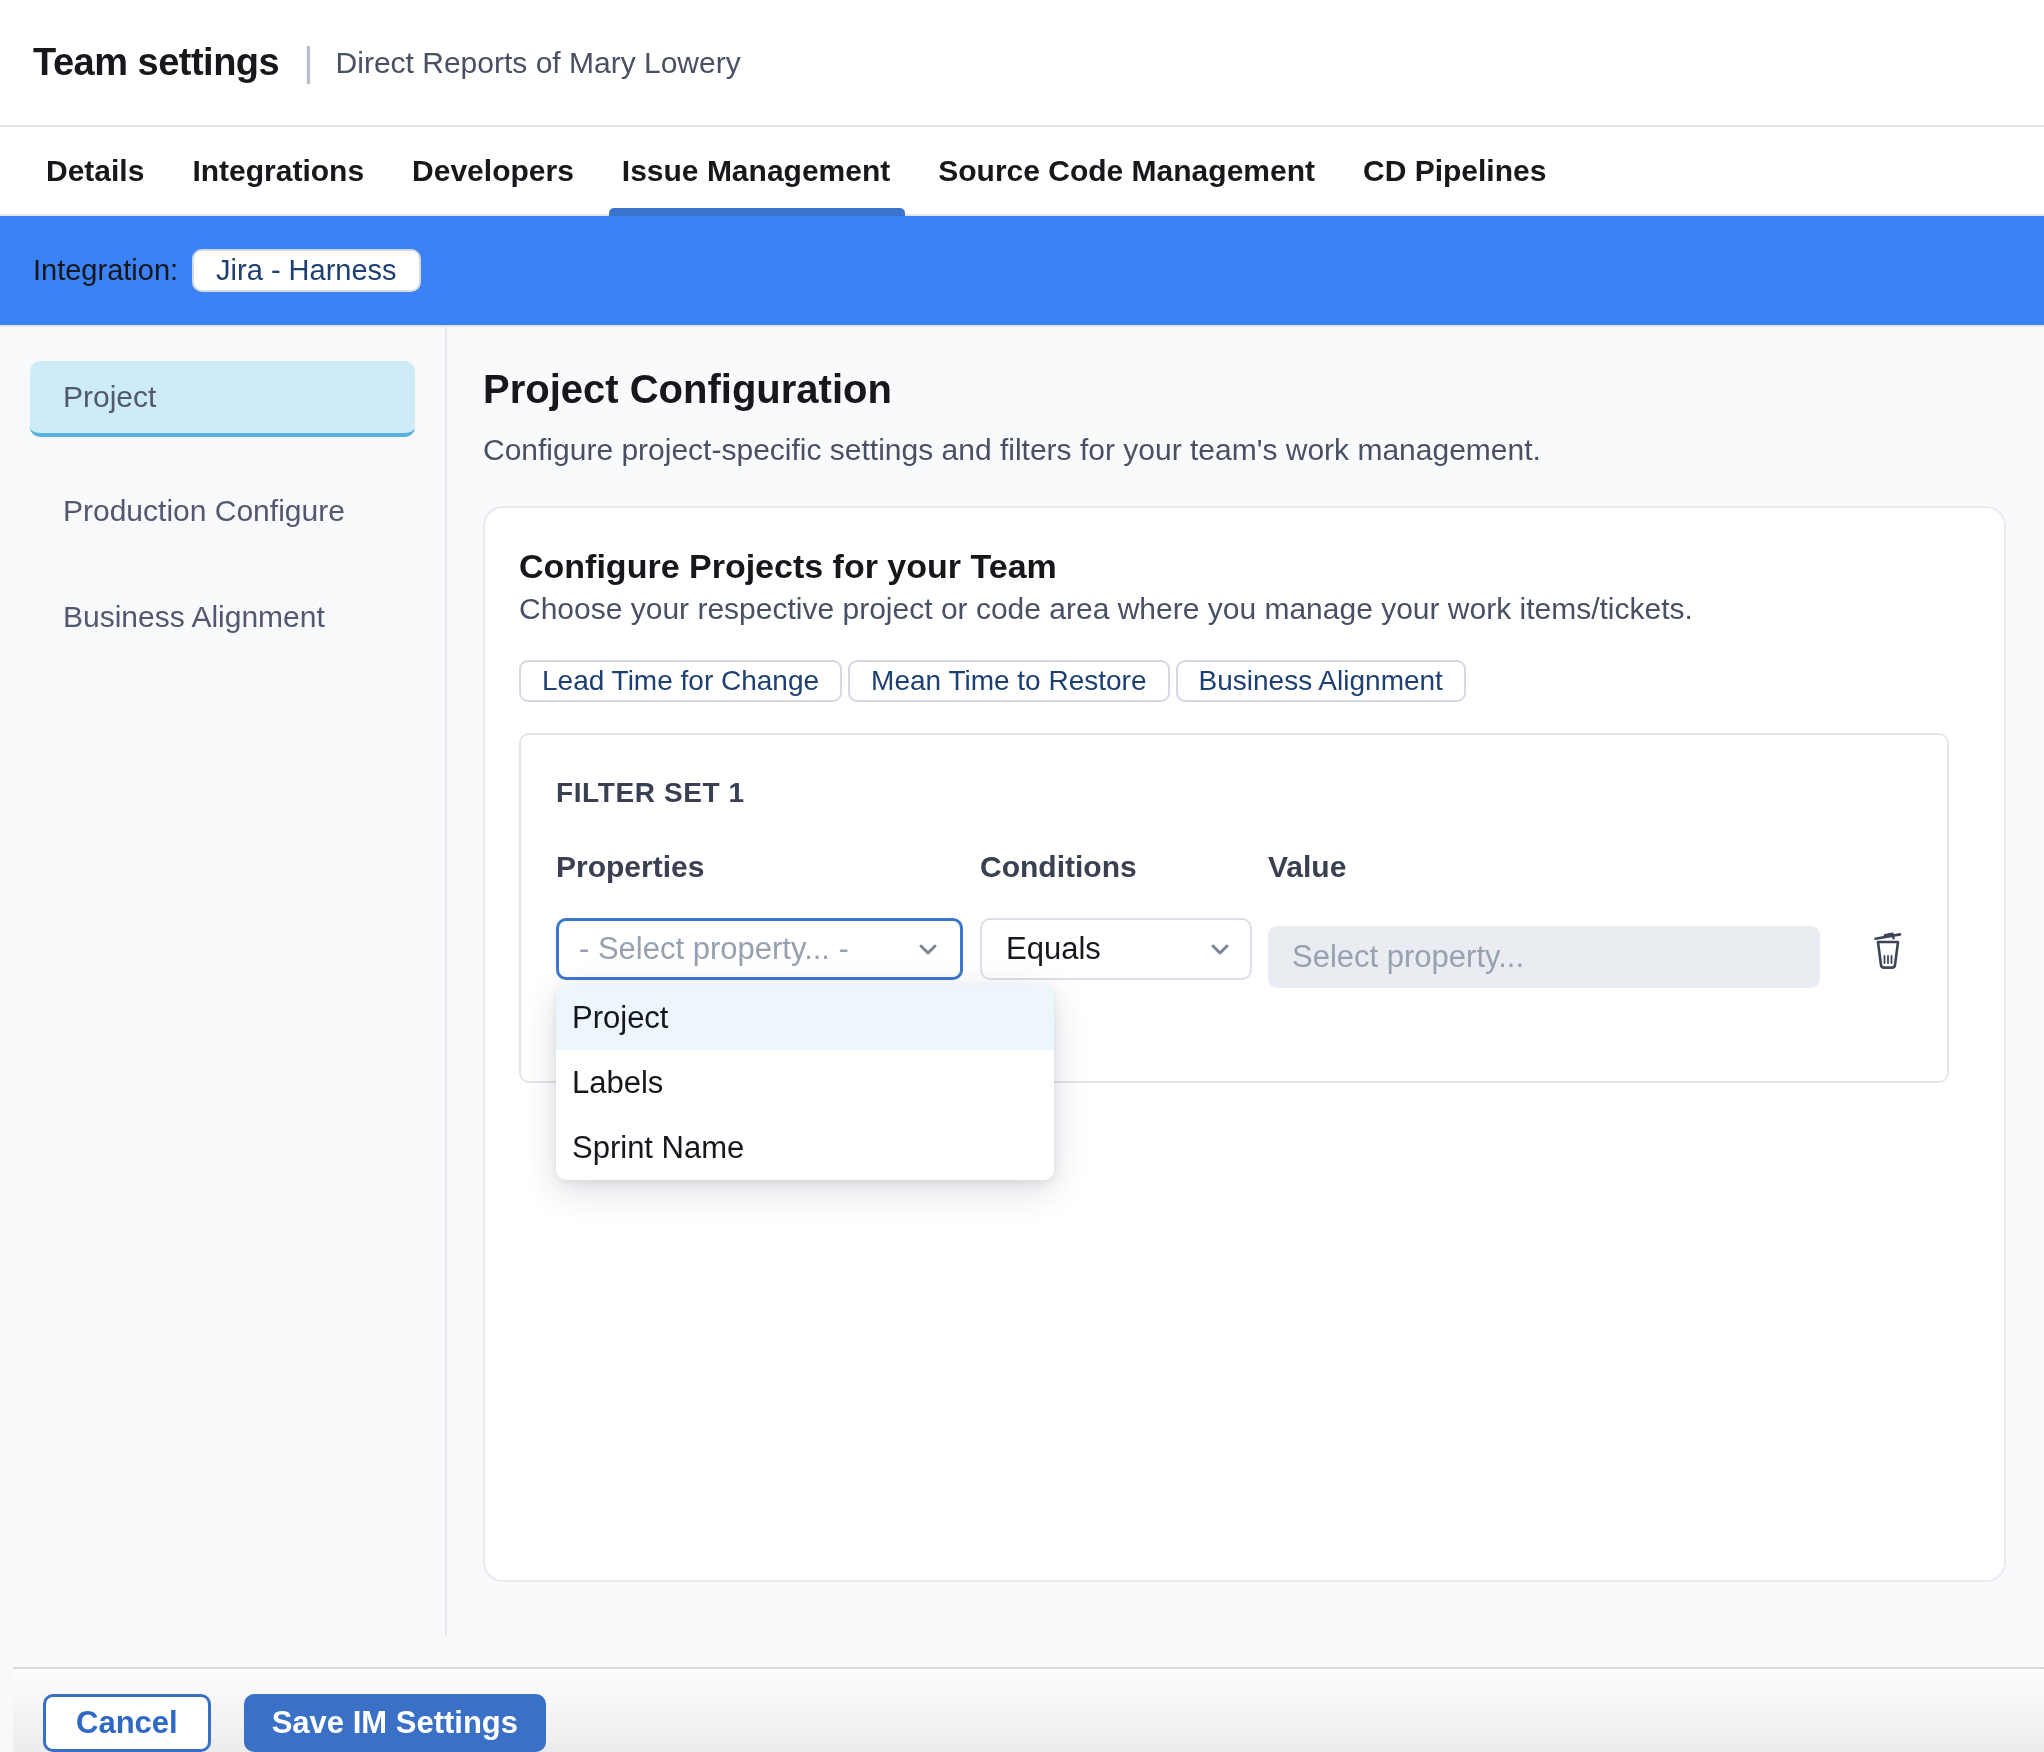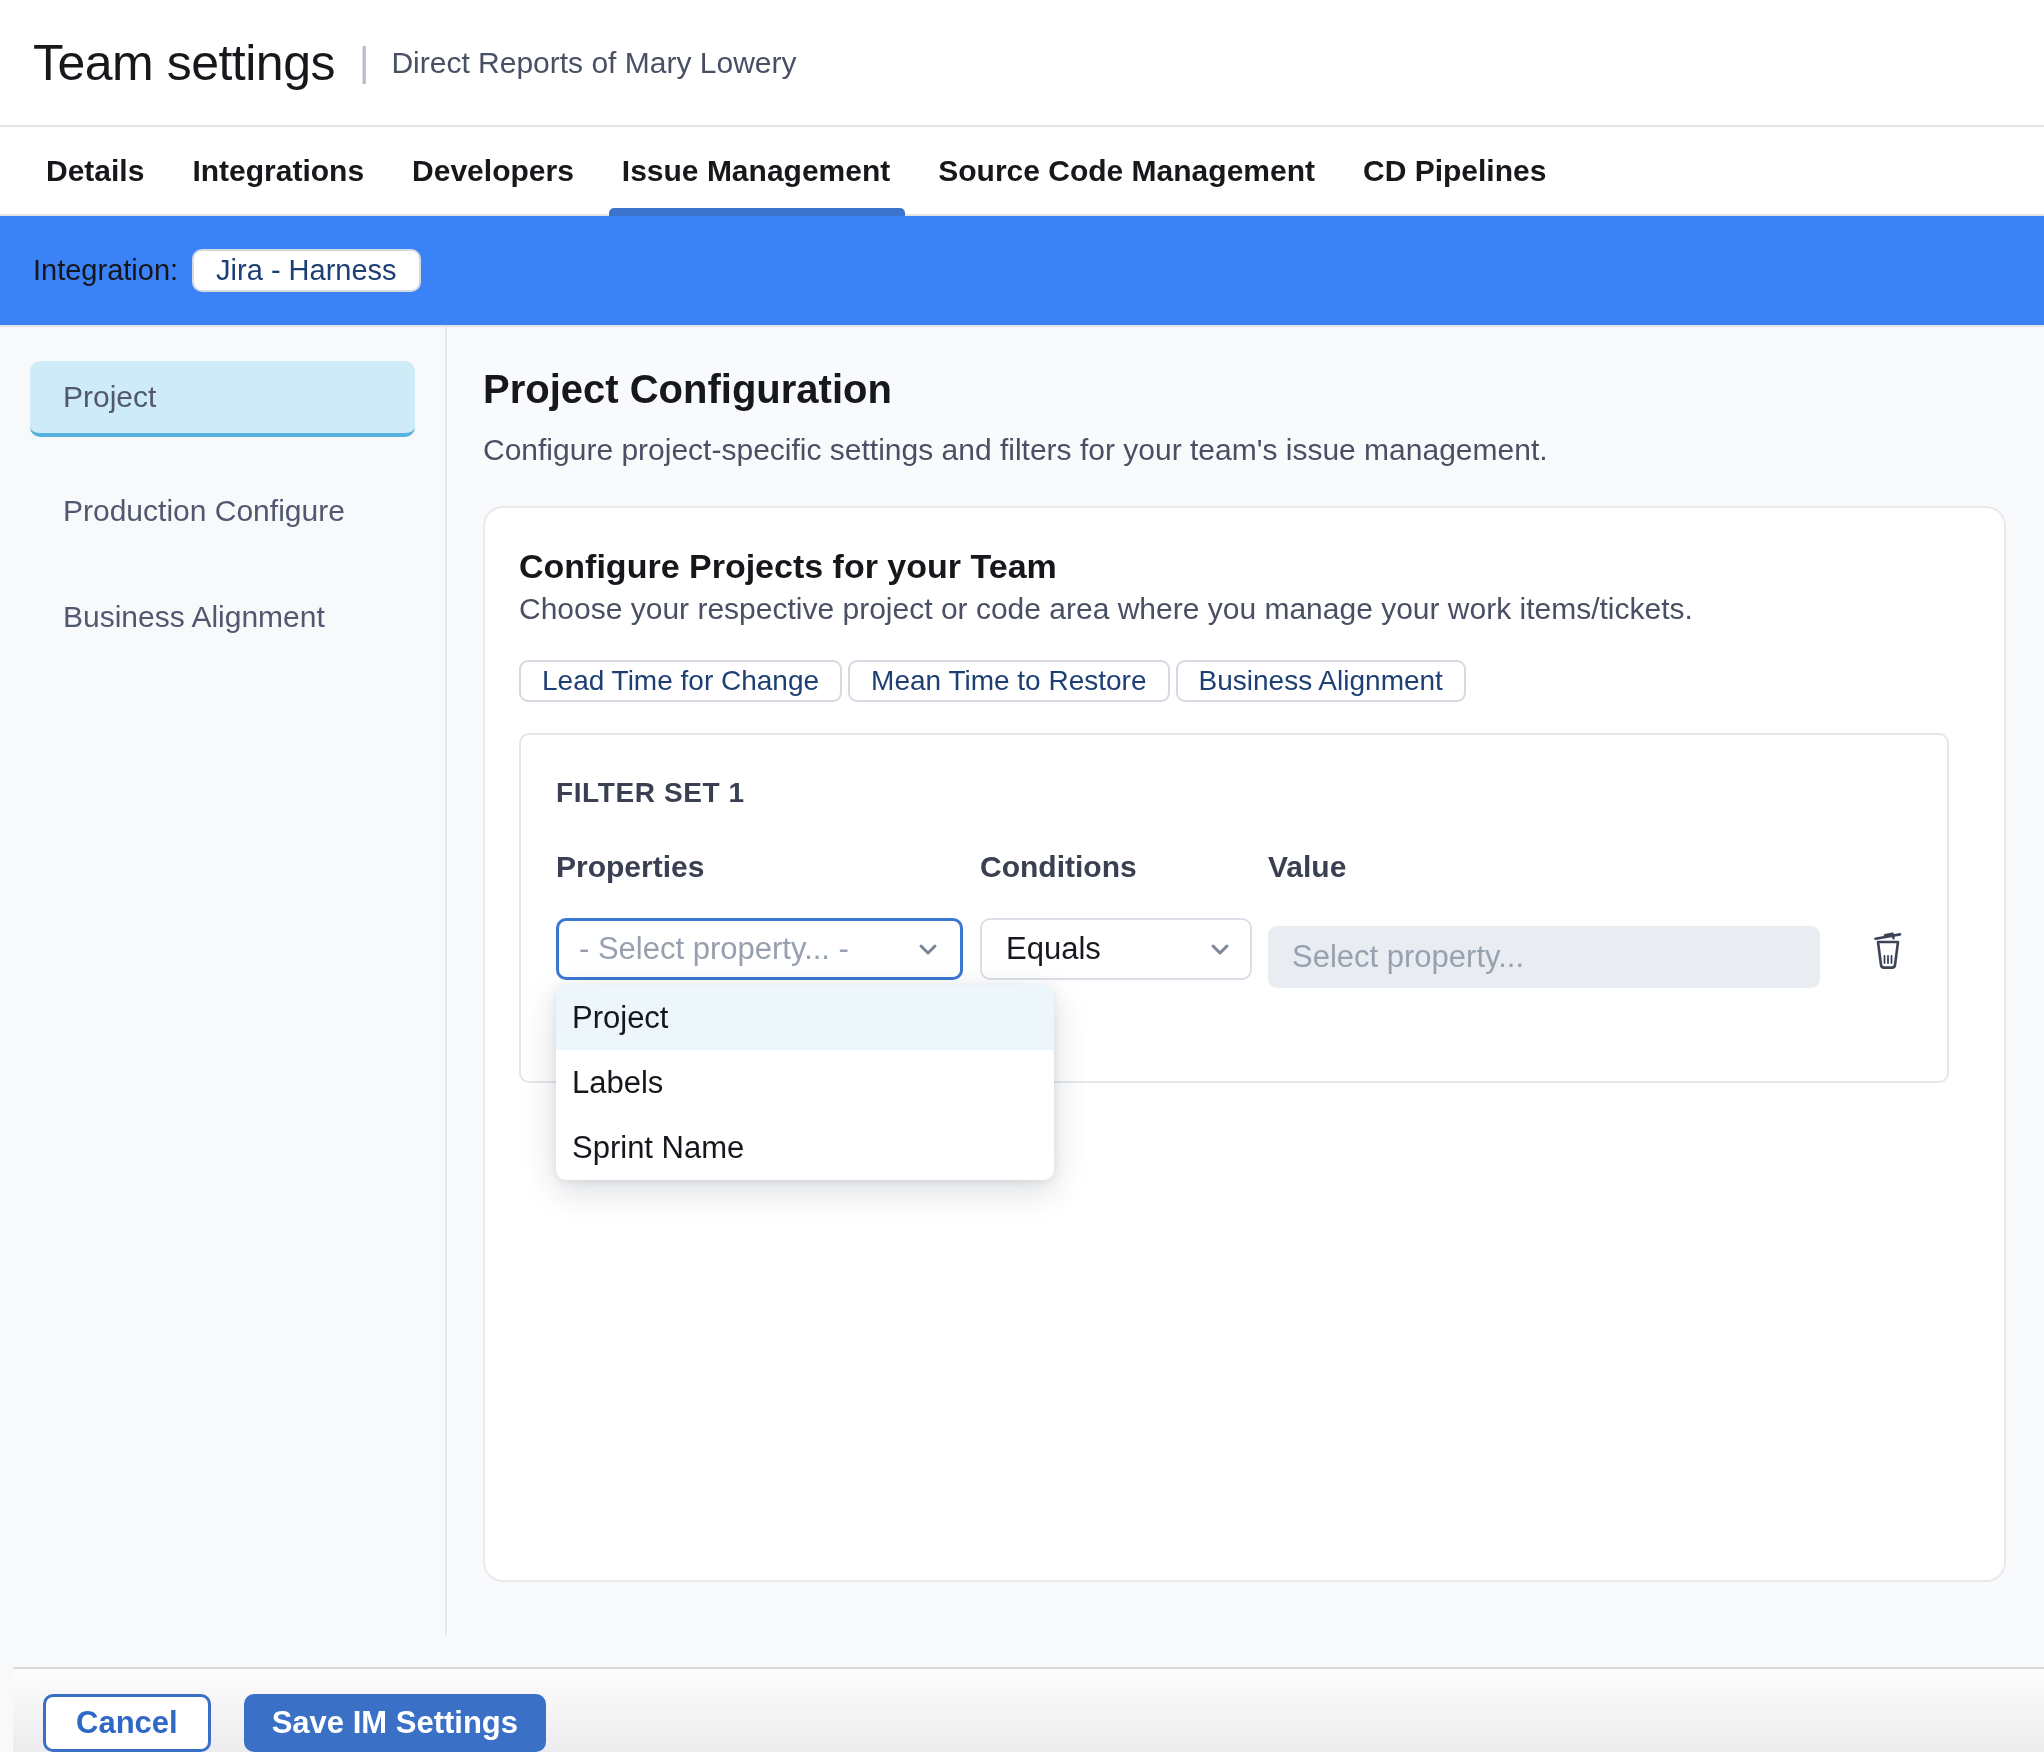--- a/index.html
+++ b/index.html
@@ -10,21 +10,21 @@
     color:#17191d;
     overflow:hidden;
     position:relative;
   }
 
   
   .header {
     height:127px; background:#ffffff; border-bottom:2px solid #e4e5e9;
     display:flex; align-items:center; padding-left:33px;
   }
-  .page-title { font-size:50px; font-weight:400; color:#17181c; letter-spacing:-0.5px; }
+  .page-title { font-size:38px; font-weight:700; color:#17181c; letter-spacing:-0.5px; }
   .title-sep { font-size:40px; font-weight:300; color:#b9bdc8; margin:0 22px 0 24px; }
   .page-subtitle { font-size:30px; color:#4a5064; }
 
   
   .tabbar {
     height:89px; background:#ffffff; border-bottom:2px solid #e3e4e8;
     display:flex; align-items:stretch; padding-left:46px; gap:48px;
   }
   .tab {
     position:relative; display:flex; align-items:center;
@@ -182,21 +182,21 @@
 <div class="body-row">
 
   <div class="sidebar">
     <div class="side-selected">Project</div>
     <div class="side-item">Production Configure</div>
     <div class="side-item">Business Alignment</div>
   </div>
 
   <div class="main">
     <div class="section-title">Project Configuration</div>
-    <div class="section-desc">Configure project-specific settings and filters for your team's issue management.</div>
+    <div class="section-desc">Configure project-specific settings and filters for your team's work management.</div>
 
     <div class="card">
       <div class="card-title">Configure Projects for your Team</div>
       <div class="card-desc">Choose your respective project or code area where you manage your work items/tickets.</div>
 
       <div class="chips-row">
         <div class="metric-chip">Lead Time for Change</div>
         <div class="metric-chip">Mean Time to Restore</div>
         <div class="metric-chip">Business Alignment</div>
       </div>

